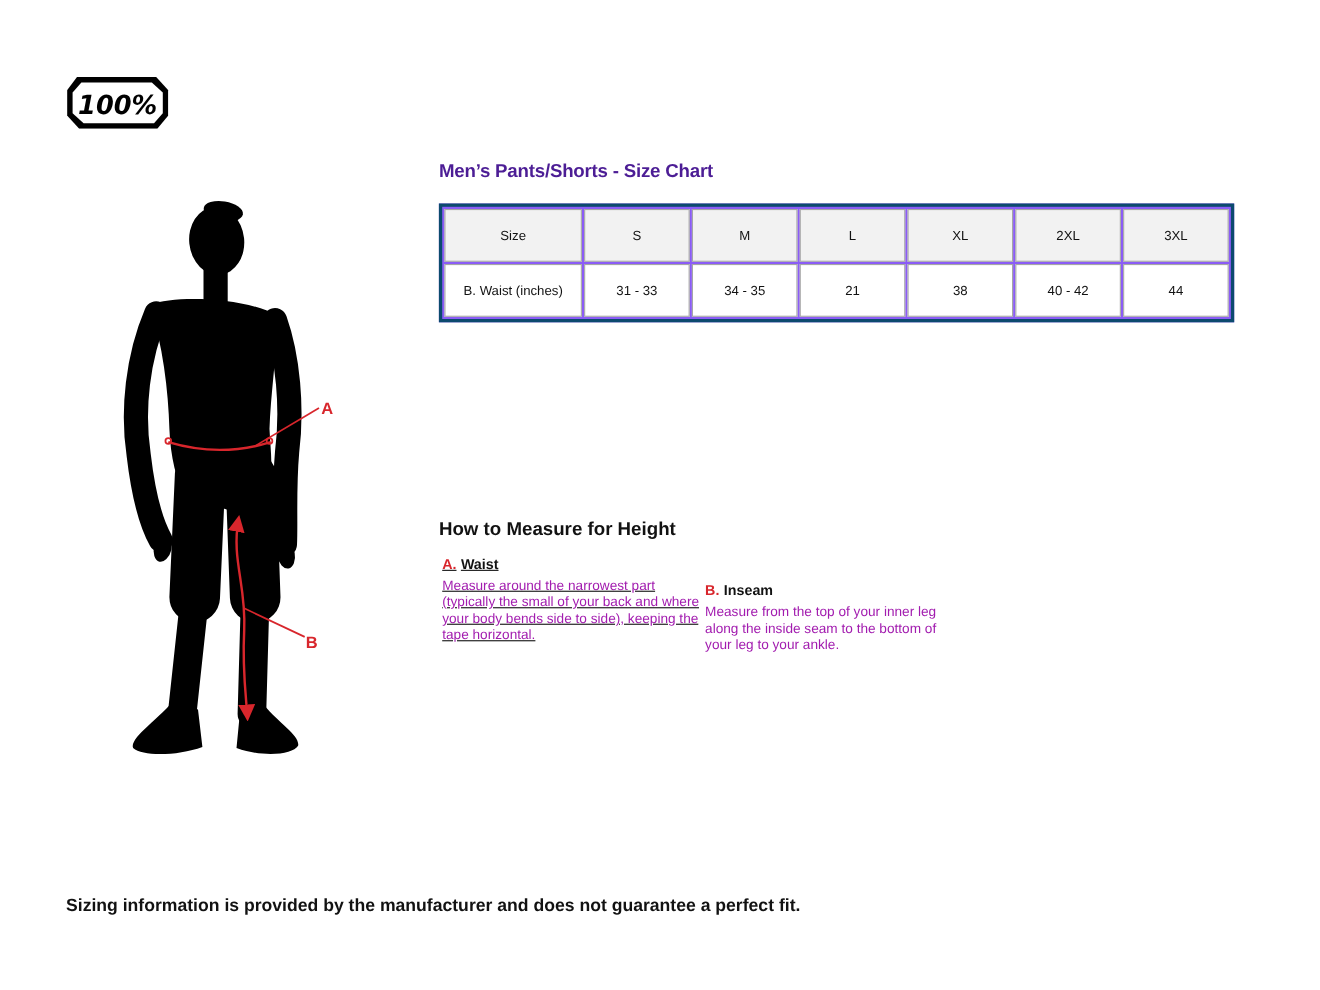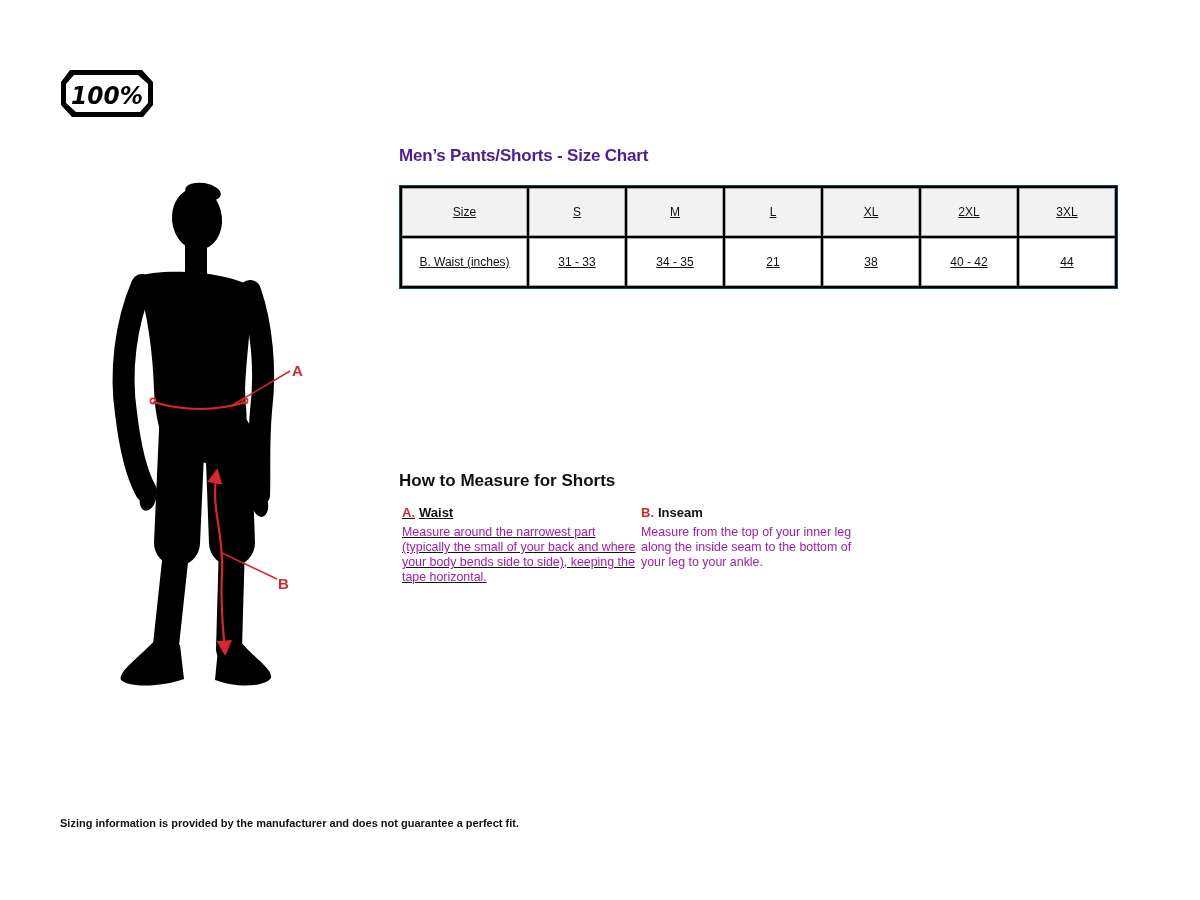--- a/index.html
+++ b/index.html
@@ -19,47 +19,47 @@
   .chart-title {
     position:absolute; left:399px; top:146px;
     font-size:17px; font-weight:700; letter-spacing:-0.2px; color:#4c1d95;
   }
 
   
   .table-wrap { position:absolute; left:399px; top:185px; width:703px; }
   table.size-table {
     width:703px; table-layout:fixed;
     border-collapse:separate; border-spacing:2px;
-    border:1px solid #0c4a6e; background:#000000;text-decoration:underline;
+    border:3px solid #0c4a6e; background:#8b5cf6;
   }
   table.size-table th, table.size-table td {
     border:1px solid #a6a6a6; height:48px;
     text-align:center; vertical-align:middle;
     font-size:12px; font-weight:400; color:#121212; padding:0 2px;
   }
   tr.r-header th { background:#f2f2f2; }
   tr.r-gray  td { background:#e9e9e9; }
   tr.r-white td { background:#ffffff; }
 
   
   .measure-heading {
     position:absolute; left:399px; top:471px;
     font-size:17px; font-weight:700; color:#121212;
   }
   .measure-cols { position:absolute; left:402px; top:505px; display:flex; }
   .measure-col-a { width:234px; margin-right:5px;text-decoration:underline; }
-  .measure-col-b { width:220px; }
+  .measure-col-b { width:220px;margin-top:24px; }
   .measure-item-title { font-size:13px; font-weight:700; color:#121212; }
   .measure-letter { color:#D8262C; margin-right:4px; }
   .measure-text { margin-top:5px; font-size:12.4px; line-height:15px; color:#a21caf; }
 
   
   .footer {
     position:absolute; left:60px; top:817px;
-    font-size:11px; font-weight:700; line-height:13.5px; color:#121212;
+    font-size:16px; font-weight:700; line-height:13.5px; color:#121212;
   }
 </style>
 </head>
 <body>
 
 <div class="page">
 
   <svg class="logo" viewBox="0 0 92 47" aria-hidden="true">
     <polygon points="9,0 81,0 92,12 92,35 82,47 11,47 0,35 0,12" fill="#000000"></polygon>
     <polygon points="13,5 77,5 87,14 87,33 79,42 15,42 5,33 5,14" fill="#ffffff"></polygon>
@@ -131,21 +131,21 @@
           <td>34 - 35</td>
           <td>21</td>
           <td>38</td>
           <td>40 - 42</td>
           <td>44</td>
         </tr>
       </tbody>
     </table>
   </div>
 
-  <div class="measure-heading">How to Measure for Shorts</div>
+  <div class="measure-heading">How to Measure for Height</div>
   <div class="measure-cols">
     <div class="measure-col-a">
       <div class="measure-item-title">
         <span class="measure-letter">A.</span><span>Waist</span>
       </div>
       <div class="measure-text">Measure around the narrowest part (typically the small of your back and where your body bends side to side), keeping the tape horizontal.</div>
     </div>
     <div class="measure-col-b">
       <div class="measure-item-title">
         <span class="measure-letter">B.</span><span>Inseam</span>

